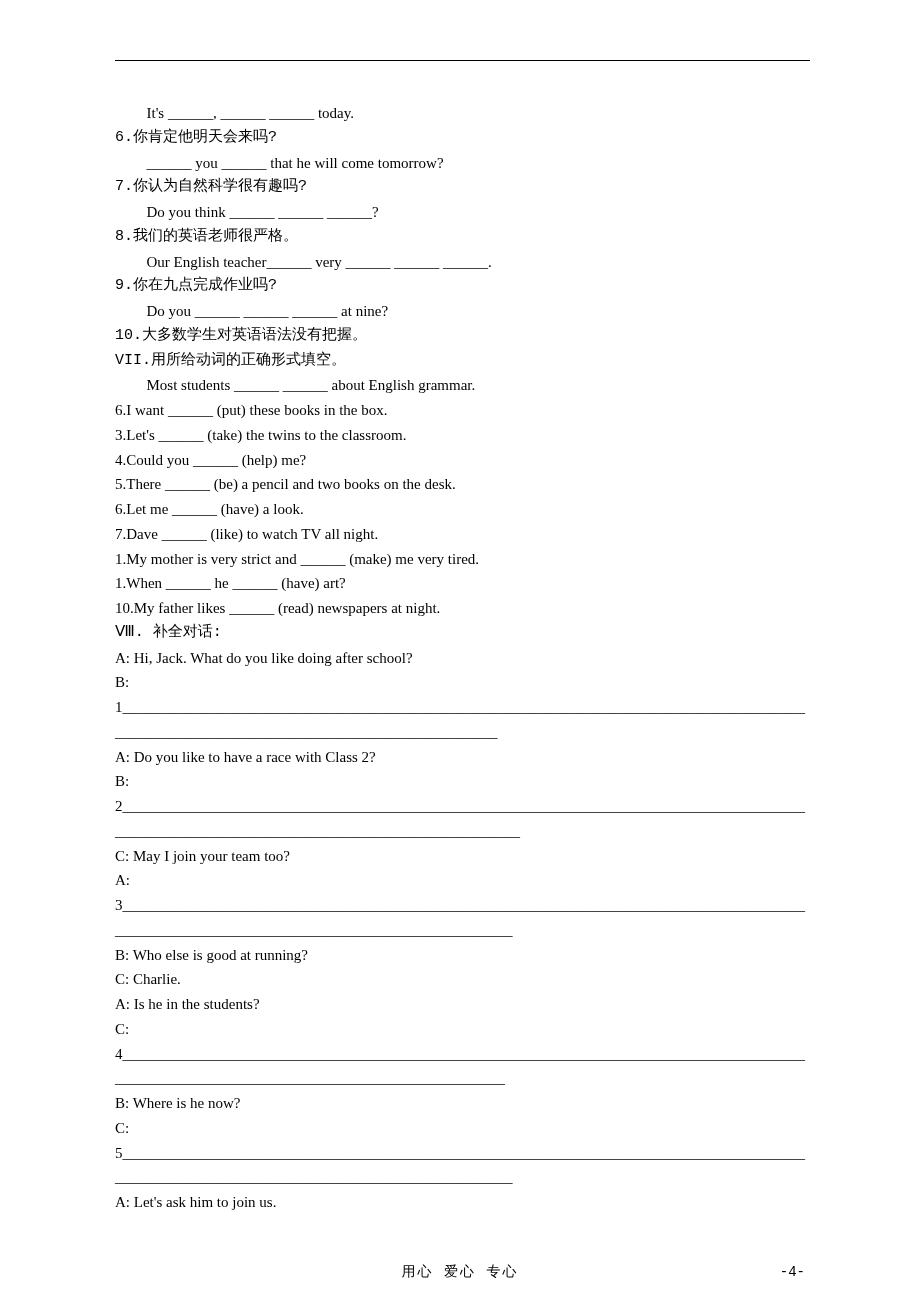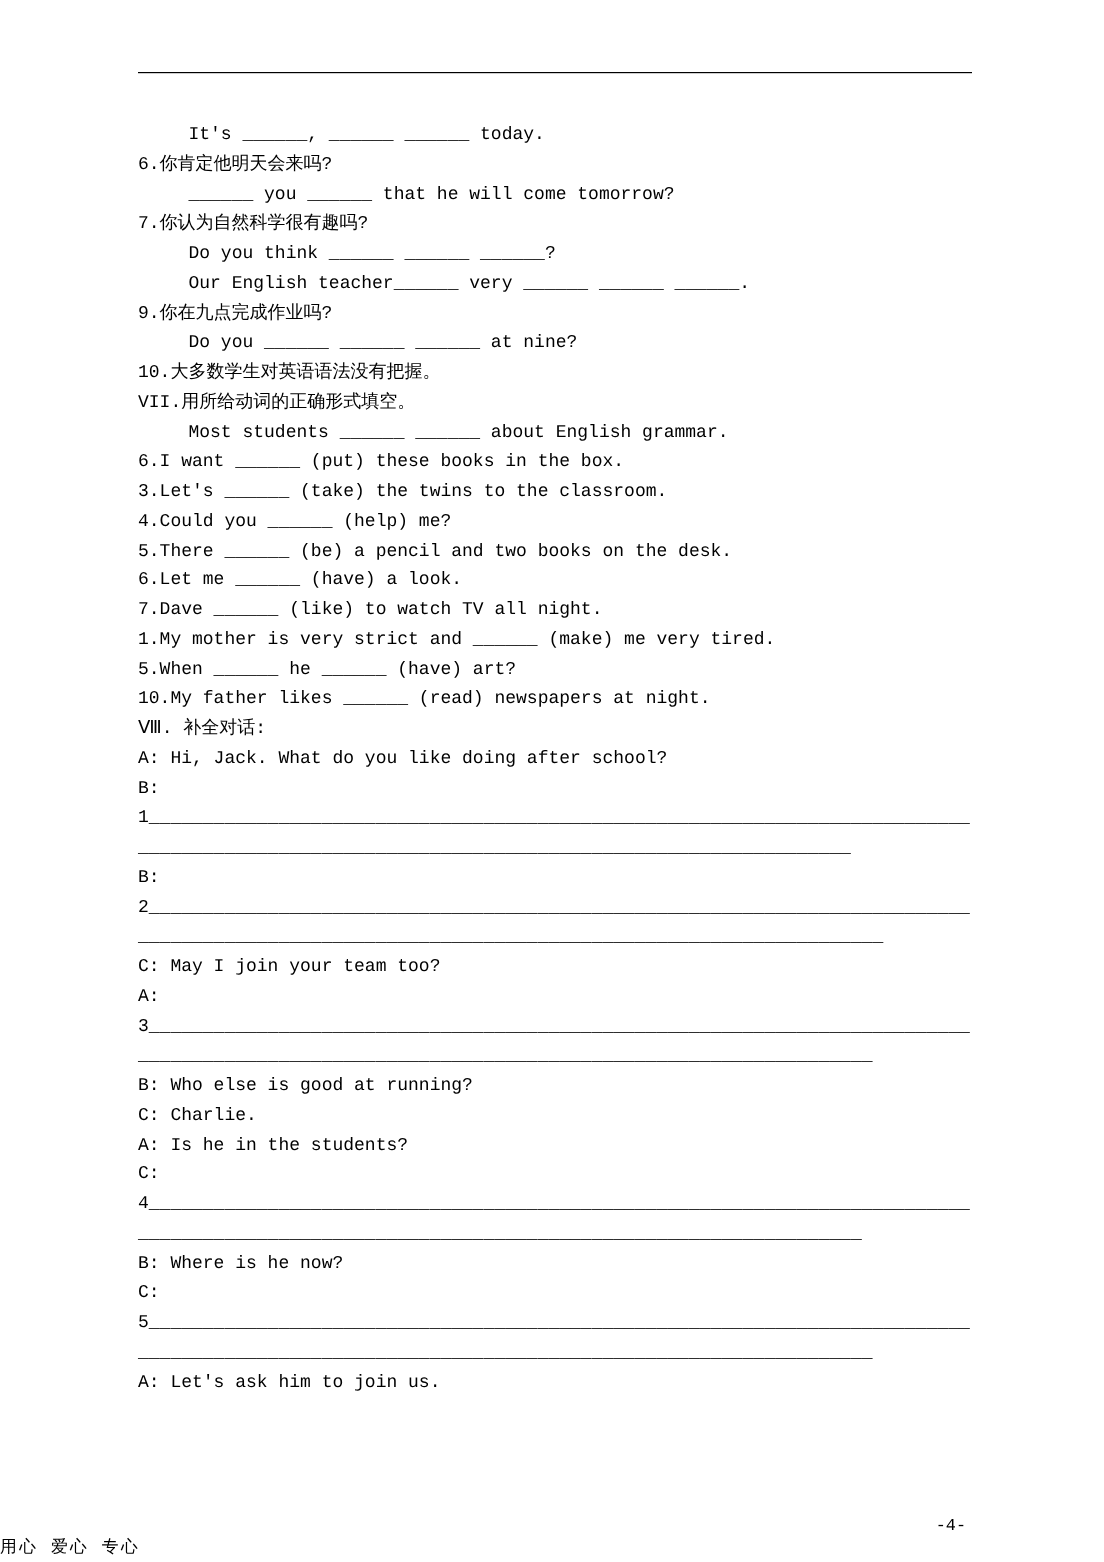--- a/index.html
+++ b/index.html
@@ -24,74 +24,76 @@
   }
   .line {
     white-space: pre-wrap;
     word-break: break-all;
   }
   .indent {
     padding-left: 24px;
   }
   .footer {
     position: absolute;
-    bottom: 0;
+    bottom: 18px;
     left: 0;
     width: 920px;
-    text-align: left;
+    text-align: center;
     font-size: 14px;
     letter-spacing: 2px;
   }
   .pagenum {
     position: absolute;
     bottom: 18px;
     right: 115px;
     font-size: 14px;
   }
   .mono {
-    font-family: Liberation Mono, monospace;
+    font-family: Liberation Serif, serif;
   }
 </style>
 </head>
 <body>
 
 <div class="page">
   <div class="top-rule"></div>
 
   <div class="line indent mono">  It's ______, ______ ______ today.</div>
 
   <div class="line">6.你肯定他明天会来吗?</div>
   <div class="line indent mono">  ______ you ______ that he will come tomorrow?</div>
 
   <div class="line">7.你认为自然科学很有趣吗?</div>
   <div class="line indent mono">  Do you think ______ ______ ______?</div>
 
+  <div class="line">8.我们的英语老师很严格。</div>
   <div class="line indent mono">  Our English teacher______ very ______ ______ ______.</div>
 
   <div class="line">9.你在九点完成作业吗?</div>
   <div class="line indent mono">  Do you ______ ______ ______ at nine?</div>
 
   <div class="line">10.大多数学生对英语语法没有把握。</div>
   <div class="line">VII.用所给动词的正确形式填空。</div>
 
   <div class="line indent mono">  Most students ______ ______ about English grammar.</div>
   <div class="line mono">6.I want ______ (put) these books in the box.</div>
   <div class="line mono">3.Let's ______ (take) the twins to the classroom.</div>
   <div class="line mono">4.Could you ______ (help) me?</div>
   <div class="line mono">5.There ______ (be) a pencil and two books on the desk.</div>
   <div class="line mono">6.Let me ______ (have) a look.</div>
   <div class="line mono">7.Dave ______ (like) to watch TV all night.</div>
   <div class="line mono">1.My mother is very strict and ______ (make) me very tired.</div>
-  <div class="line mono">5.When ______ he ______ (have) art?</div>
+  <div class="line mono">1.When ______ he ______ (have) art?</div>
   <div class="line mono">10.My father likes ______ (read) newspapers at night.</div>
 
   <div class="line">Ⅷ. 补全对话:</div>
   <div class="line mono">A: Hi, Jack. What do you like doing after school?</div>
   <div class="line mono">B:</div>
   <div class="line mono">1______________________________________________________________________________________________________________________________________________</div>
+  <div class="line mono">A: Do you like to have a race with Class 2?</div>
   <div class="line mono">B:</div>
   <div class="line mono">2_________________________________________________________________________________________________________________________________________________</div>
   <div class="line mono">C: May I join your team too?</div>
   <div class="line mono">A:</div>
   <div class="line mono">3________________________________________________________________________________________________________________________________________________</div>
   <div class="line mono">B: Who else is good at running?</div>
   <div class="line mono">C: Charlie.</div>
   <div class="line mono">A: Is he in the students?</div>
   <div class="line mono">C:</div>
   <div class="line mono">4_______________________________________________________________________________________________________________________________________________</div>

